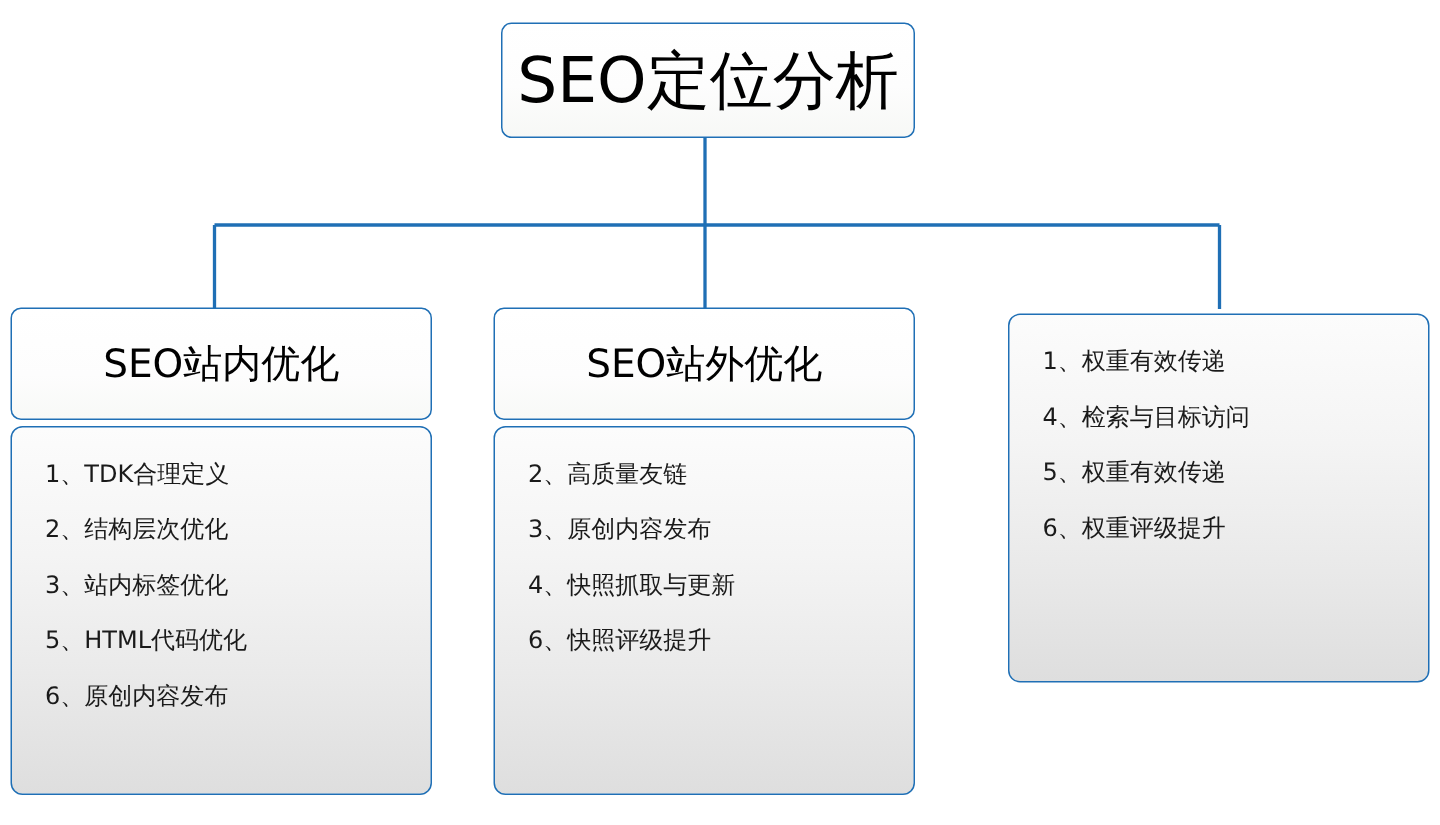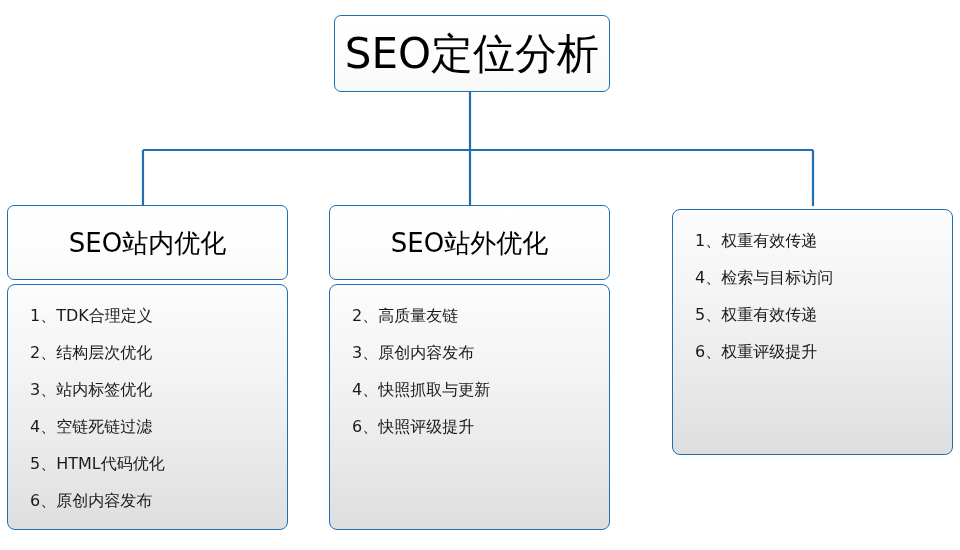--- a/index.html
+++ b/index.html
@@ -140,23 +140,20 @@
         <li>
           <span class="li-index">1、</span><span class="li-text">TDK合理定义</span>
         </li>
         <li>
           <span class="li-index">2、</span><span class="li-text">结构层次优化</span>
         </li>
         <li>
           <span class="li-index">3、</span><span class="li-text">站内标签优化</span>
         </li>
         <li>
-          <span class="li-index">4、</span><span class="li-text">空链死链过滤</span>
-        </li>
-        <li>
           <span class="li-index">5、</span><span class="li-text">HTML代码优化</span>
         </li>
         <li>
           <span class="li-index">6、</span><span class="li-text">原创内容发布</span>
         </li>
       </ul>
     </div>
   </div>
 
   <div class="column col-2">

